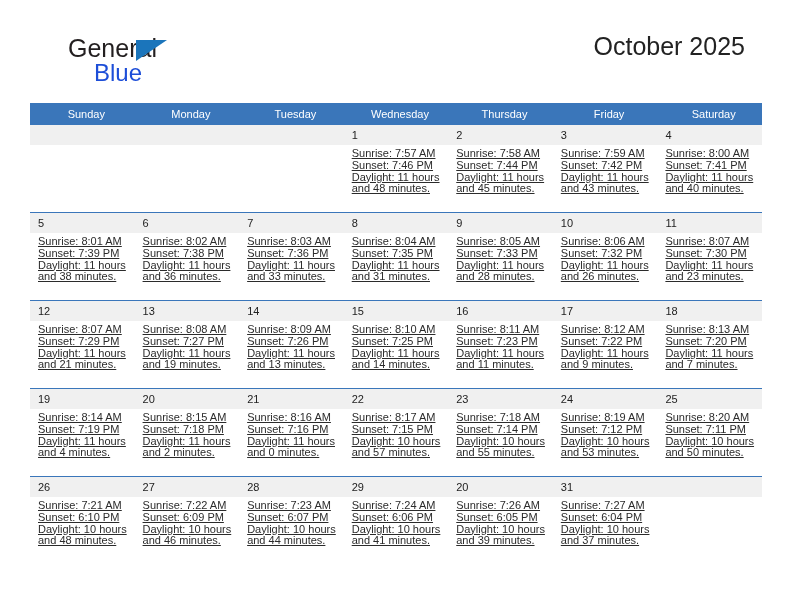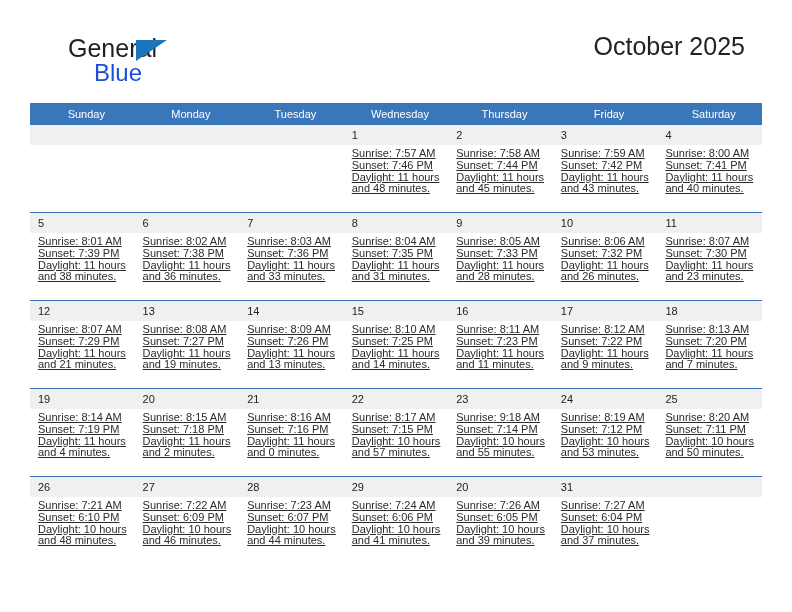--- a/index.html
+++ b/index.html
@@ -434,21 +434,21 @@
                 <div>Sunset: 7:15 PM</div>
                 <div>Daylight: 10 hours</div>
                 <div>and 57 minutes.</div>
               </div>
             </div>
           </td>
           <td>
             <div class="cell">
               <div class="daynum">23</div>
               <div class="details">
-                <div>Sunrise: 9:18 AM</div>
+                <div>Sunrise: 7:18 AM</div>
                 <div>Sunset: 7:14 PM</div>
                 <div>Daylight: 10 hours</div>
                 <div>and 55 minutes.</div>
               </div>
             </div>
           </td>
           <td>
             <div class="cell">
               <div class="daynum">24</div>
               <div class="details">

